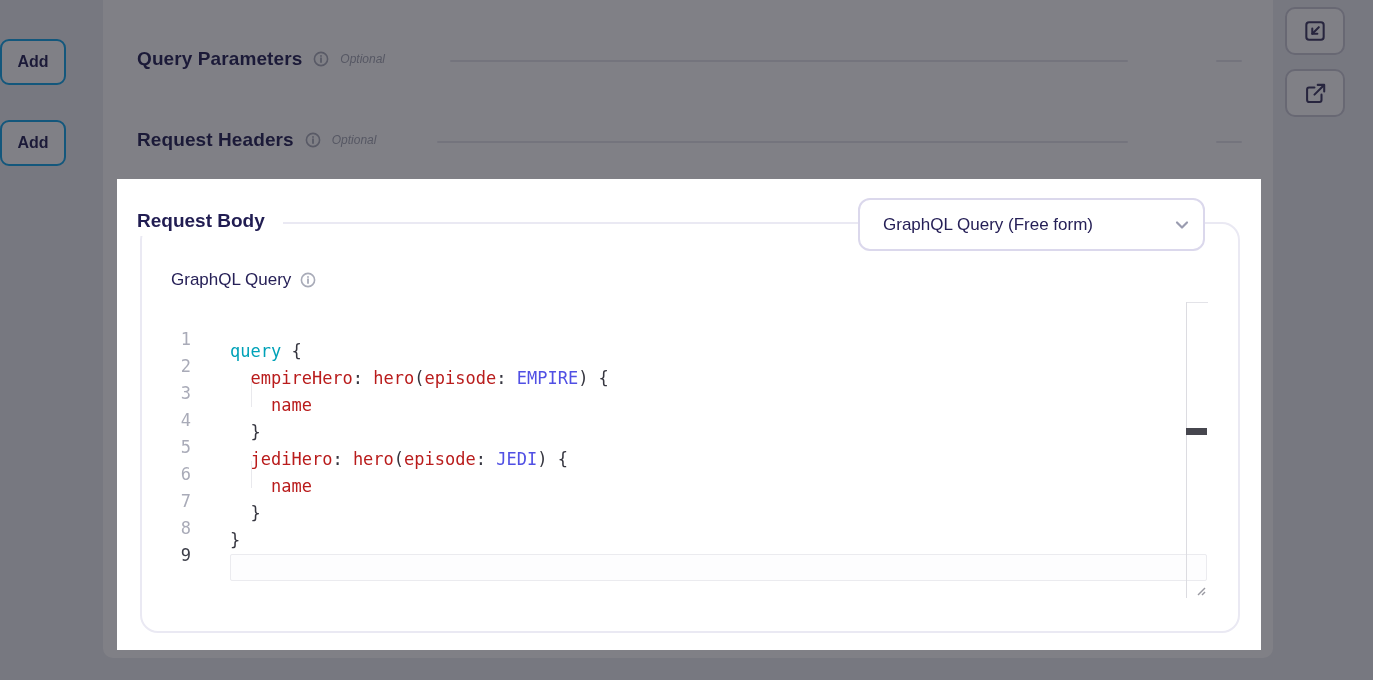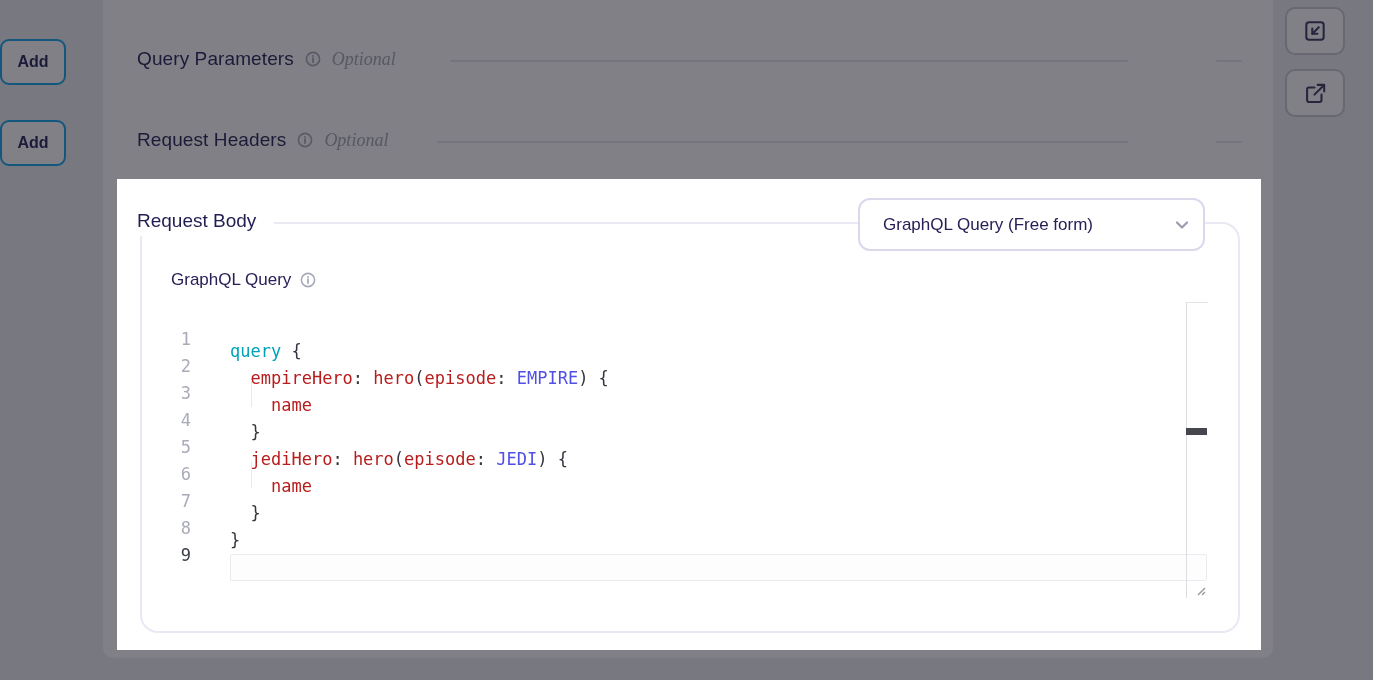--- a/index.html
+++ b/index.html
@@ -5,34 +5,34 @@
   * { margin:0; padding:0; box-sizing:border-box; }
   html,body { width:1373px; height:680px; overflow:hidden; }
   body { font-family:"Liberation Sans", sans-serif; background:#eceef2; }
   .stage { position:absolute; inset:0; width:1373px; height:680px; }
 
   .card { position:absolute; left:103px; top:-24px; width:1170px; height:682px;
           background:#ffffff; border-radius:10px; }
 
   
   .section-row { position:absolute; left:137px; display:flex; align-items:center; gap:11px; height:26px; }
-  .section-title { font-size:19px; font-weight:400; color:#211d52; letter-spacing:.1px; }
-  .optional { font-size:18px; font-style:italic; color:#a3a6b3;font-family:Liberation Serif, serif; }
+  .section-title { font-size:19px; font-weight:700; color:#211d52; letter-spacing:.1px; }
+  .optional { font-size:12px; font-style:italic; color:#a3a6b3; }
   .hline { position:absolute; height:2px; background:#e4e4ec; border-radius:1px; }
   .add-btn { position:absolute; width:66px; height:46px; border:2px solid #0ea5e9; border-radius:9px;
              background:#ffffff; display:flex; align-items:center; justify-content:center;
              font-size:16px; font-weight:700; color:#211d52; cursor:pointer; }
 
   .info-icon { width:16px; height:16px; flex:0 0 auto; }
   .info-icon circle { fill:none; stroke:#a8abb8; stroke-width:1.6; }
   .info-icon line { stroke:#a8abb8; stroke-width:1.8; stroke-linecap:round; }
 
   
   .rb-heading { position:absolute; left:137px; top:208px; z-index:6; background:#ffffff;
-                padding:2px 18px 4px 0; font-size:19px; font-weight:400; color:#211d52; }
+                padding:2px 18px 4px 0; font-size:19px; font-weight:700; color:#211d52; }
   .rb-container { position:absolute; left:140px; top:222px; width:1100px; height:411px;
                   border:2px solid #eae9f3; border-radius:18px; background:#ffffff; }
   .body-type-select { position:absolute; left:858px; top:198px; width:347px; height:53px; z-index:7;
                       background:#ffffff; border:2px solid #dbd8ec; border-radius:12px;
                       display:flex; align-items:center; justify-content:space-between;
                       padding:0 12px 0 23px; cursor:pointer; }
   .body-type-select .value { font-size:17px; color:#262057; }
   .chev { width:18px; height:18px; }
   .chev polyline { fill:none; stroke:#9a9cb0; stroke-width:2.2; stroke-linecap:round; stroke-linejoin:round; }
 

